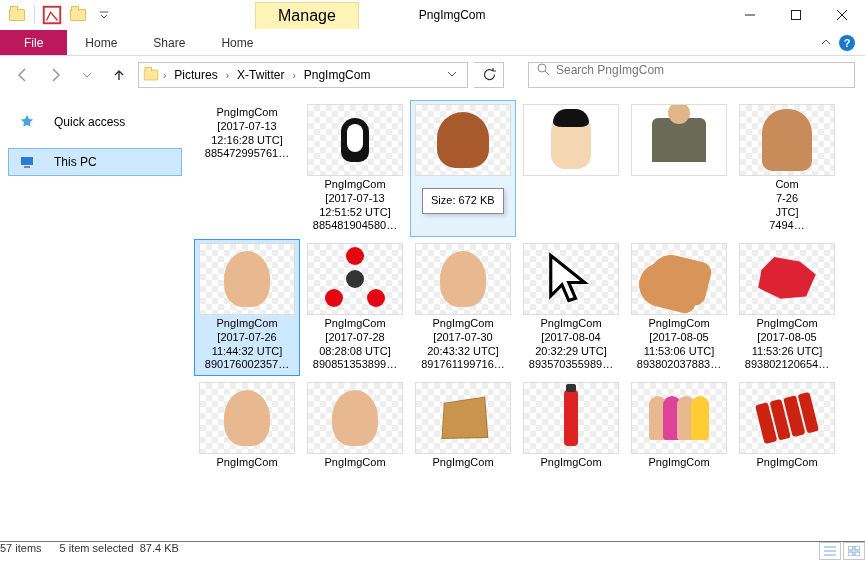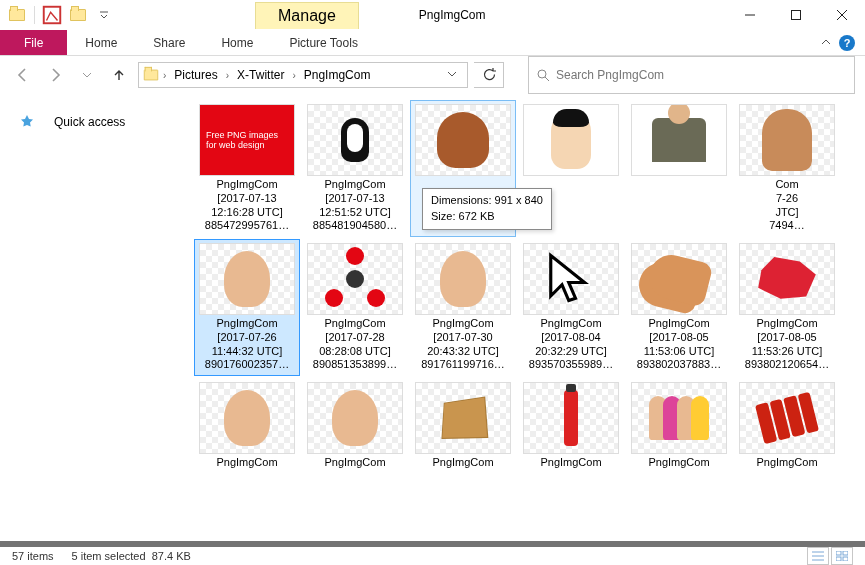--- a/index.html
+++ b/index.html
@@ -25,42 +25,42 @@
 .help-circle { width:16px; height:16px; border-radius:50%; background:#1979ca; color:#fff; display:flex; align-items:center; justify-content:center; font-size:11px; font-weight:bold; }
 
 .navrow { height: 38px; display:flex; align-items:center; padding: 4px 10px; gap:6px; }
 .navbtn { width:26px; height:26px; display:flex; align-items:center; justify-content:center; color:#9a9a9a; }
 .navbtn.enabled { color:#333; }
 .addressbar { flex:0 0 330px; height:26px; border:1px solid #c7c7c7; display:flex; align-items:center; padding:0 4px; gap:4px; }
 .crumb { padding:2px 4px; font-size:12px; }
 .crumb-sep { color:#666; font-size:10px; }
 .addr-drop { margin-left:auto; padding:0 6px; color:#555; }
 .refresh { width:30px; height:26px; border:1px solid #c7c7c7; border-left:none; display:flex; align-items:center; justify-content:center; }
-.searchbox { flex:1; height:38px; border:1px solid #c7c7c7; display:flex; align-items:center; padding:0 8px; margin-left:18px; color:#777; }
+.searchbox { flex:1; height:26px; border:1px solid #c7c7c7; display:flex; align-items:flex-start; padding:0 8px; margin-left:18px; color:#777; }
 .searchbox svg { margin-right:6px; }
 
 .body { display:flex; height: calc(565px - 30px - 26px - 38px - 24px); }
 .nav { width: 190px; padding: 14px 8px; border-right: none; }
 .nav-item { display:flex; align-items:center; gap:19px; padding:5px 10px; font-size:12px; border:1px solid transparent; }
 .nav-item.sel { background:#cde8ff; border:1px solid #7abdf5; }
 .nav-icon { width:16px; height:16px; display:flex; align-items:center; justify-content:center; }
 
 .content { flex:1; overflow:hidden; padding: 6px 4px; position:relative; }
 .grid { display:grid; grid-template-columns: repeat(6, 106px); gap: 2px 2px; }
 .item { width:106px; display:flex; flex-direction:column; align-items:center; padding:3px; border:1px solid transparent; }
 .item.hover { background:#e5f3ff; border:1px solid #7abdf5; }
 .item.sel { background:#cde8ff; border:1px solid #3399ff; }
 .thumb { width:96px; height:72px; background:#fff; border:1px solid #ddd; display:flex; align-items:center; justify-content:center; overflow:hidden; position:relative; }
 .thumb.trans { background: repeating-conic-gradient(#eee 0 25%, #fff 0 50%) 0 0/12px 12px; }
 .label { font-size:11px; text-align:center; line-height:1.25; margin-top:2px; width:102px; overflow:hidden; }
 .label .l1 { white-space:nowrap; overflow:hidden; text-overflow:ellipsis; }
 
 .tooltip { position:absolute; left:232px; top:94px; background:#fff; border:1px solid #8a8a8a; padding:4px 8px; font-size:11px; line-height:1.45; box-shadow: 2px 2px 4px rgba(0,0,0,.15); z-index:10; white-space:nowrap; }
 
-.status { height:24px; border-top:6px solid #737373; display:flex; align-items:center; padding:0 12px; font-size:11px; gap:18px; color:#333; }
+.status { height:24px; border-top:1px solid #737373; display:flex; align-items:flex-start; padding:0 0; font-size:11px; gap:18px; color:#333; }
 .status .viewbtns { margin-left:auto; display:flex; gap:2px; }
 .status .vb { width:22px; height:18px; border:1px solid #c7c7c7; display:flex; align-items:center; justify-content:center; color:#7aa7d6; }
 
 
 .th-red { width:100%; height:100%; background:#e30613; color:#fff; font-size:9px; padding:6px; display:flex; flex-direction:column; justify-content:center; }
 .th-face { width:46px; height:56px; border-radius:50% 50% 40% 40%; background:#e8b991; }
 .th-body { width:50px; height:62px; background:#c88b5a; border-radius:24px 24px 10px 10px; }
 .th-spinner { width:64px; height:64px; position:relative; }
 .th-spinner .c { width:18px; height:18px; border-radius:50%; background:#e30613; position:absolute; }
 .th-spinner .c1{top:0;left:23px}.th-spinner .c2{bottom:4px;left:2px}.th-spinner .c3{bottom:4px;right:2px}.th-spinner .cc{top:23px;left:23px;background:#333}
@@ -123,21 +123,20 @@
         </svg>
       </div>
   </div>
 </div>
 
 <div class="ribbon-tabs">
   <div class="file-tab">File</div>
   <div class="rtab">Home</div>
   <div class="rtab">Share</div>
   <div class="rtab">Home</div>
-  <div class="rtab context">Picture Tools</div>
   <div class="rcollapse">
     <span><svg width="10" height="10" viewBox="0 0 10 10">
           <path d="M1 7l4-4 4 4" fill="none" stroke="#555"></path>
         </svg></span>
     <span class="help-circle">?</span>
   </div>
 </div>
 
 <div class="navrow">
   <div class="navbtn">
@@ -193,28 +192,34 @@
       <div class="nav-item">
         <span class="nav-icon">
           <svg width="16" height="16" viewBox="0 0 16 16">
             <path d="M8 1l2 4 4 .6-3 3 .7 4L8 11l-3.7 1.6.7-4-3-3L6 5z" fill="#4aa3df"></path>
           </svg>
         </span>
         <span>Quick access</span>
       </div>
       <div style="height: 6px;"></div>
       <div style="height: 6px;"></div>
+      <div class="nav-item sel">
+        <span class="nav-icon">
+          <svg width="16" height="16" viewBox="0 0 16 16">
+            <rect x="2" y="3" width="12" height="8" fill="#2b7cd3"></rect>
+            <rect x="5" y="12" width="6" height="2" fill="#888"></rect>
+          </svg>
+        </span>
+        <span>This PC</span>
+      </div>
       <div style="height: 6px;"></div>
     </div>
   <div class="content">
     <div class="grid" id="grid">
         <div class="item">
-          <div class="thumb">
-            <div class="th-red">Free PNG images<br>for web design</div>
-          </div>
           <div class="label">
             <div class="l1">PngImgCom</div>
             <div class="l1">[2017-07-13</div>
             <div class="l1">12:16:28 UTC]</div>
             <div class="l1">885472995761…</div>
           </div>
         </div>
         <div class="item">
           <div class="thumb trans">
             <div class="th-peng"></div>
@@ -381,21 +386,20 @@
               <span></span>
               <span></span>
             </div>
           </div>
           <div class="label">
             <div class="l1">PngImgCom</div>
           </div>
         </div>
       </div>
     <div class="tooltip">
-      <div>Dimensions: 991 x 840</div>
       <div>Size: 672 KB</div>
     </div>
   </div>
 </div>
 
 <div class="status">
   <span>57 items</span>
   <span><span>5 item selected</span>&nbsp;&nbsp;<span>87.4 KB</span></span>
   <div class="viewbtns">
     <div class="vb">

